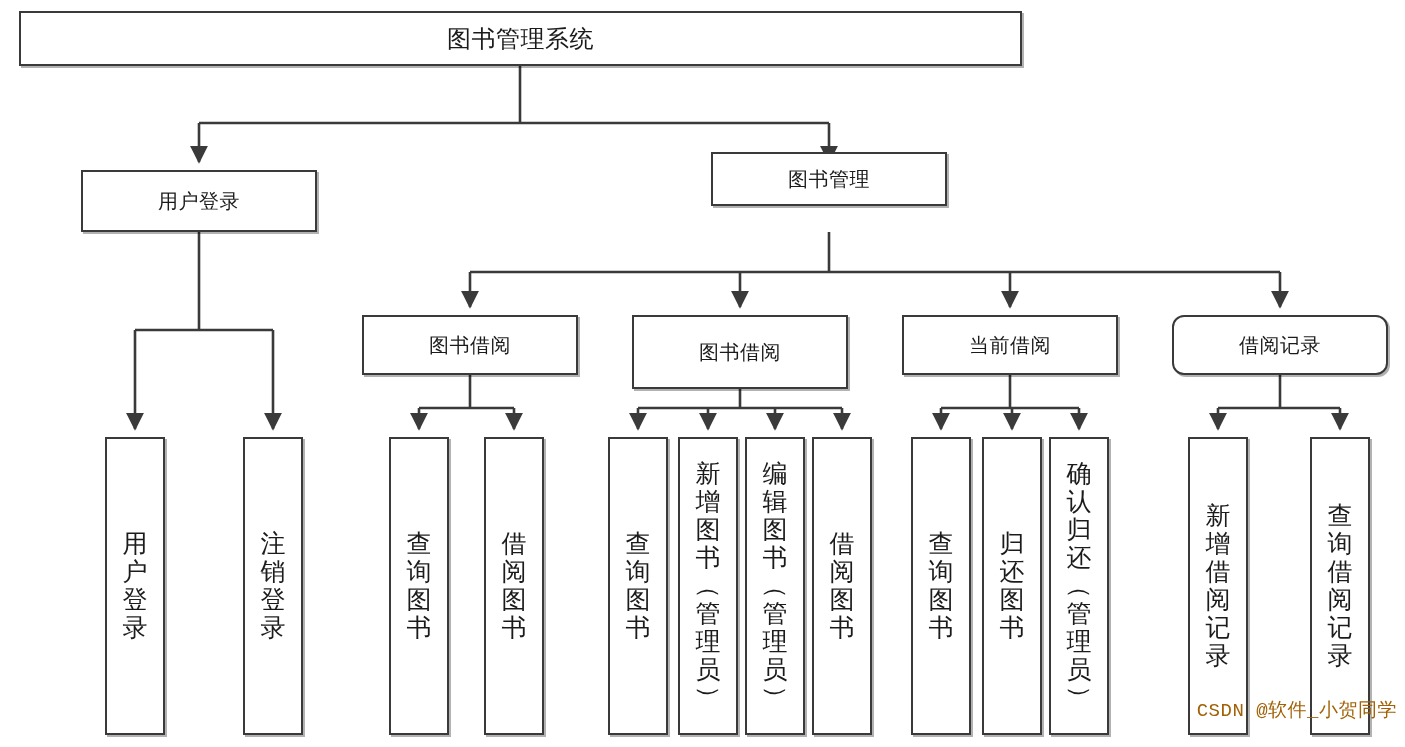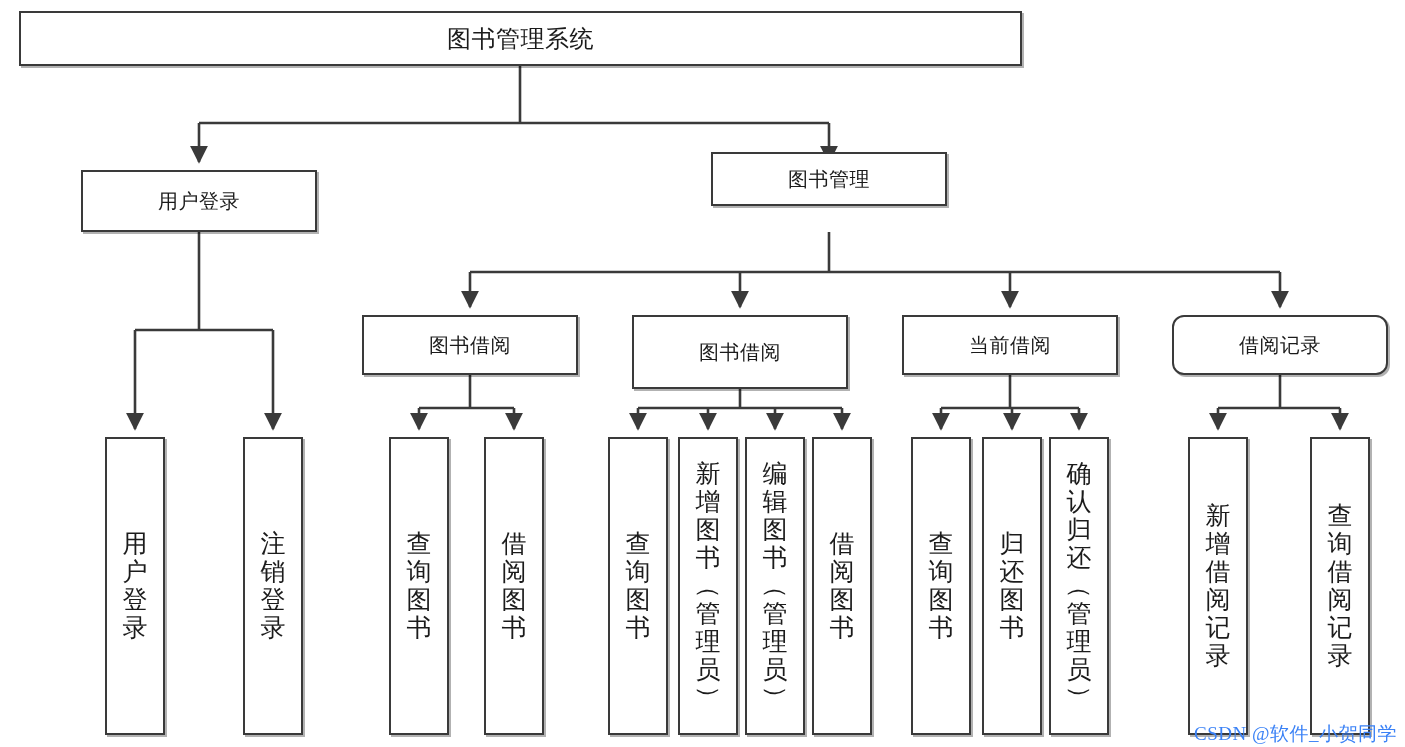--- a/index.html
+++ b/index.html
@@ -61,26 +61,26 @@
     flex-direction: column;
     align-items: center;
     white-space: normal;
   }
   .node.vert .label span.ch {
     display: block;
   }
   .watermark {
     position: absolute;
     right: 8px;
-    bottom: 0;
+    bottom: 24px;
     font-size: 19px;
-    color: #3b82f6;
+    color: #a16207;
     letter-spacing: 0.5px;
     white-space: nowrap;
-    font-family: Liberation Serif, serif;
+    font-family: Liberation Mono, monospace;
   }
 </style>
 </head>
 <body>
 
 <div id="canvas">
 
   <svg id="edges" viewBox="0 0 1405 747" xmlns="http://www.w3.org/2000/svg">
     <defs>
       <marker id="arrow" viewBox="0 0 10 10" refX="9" refY="5" markerWidth="7" markerHeight="7" orient="auto-start-reverse">

